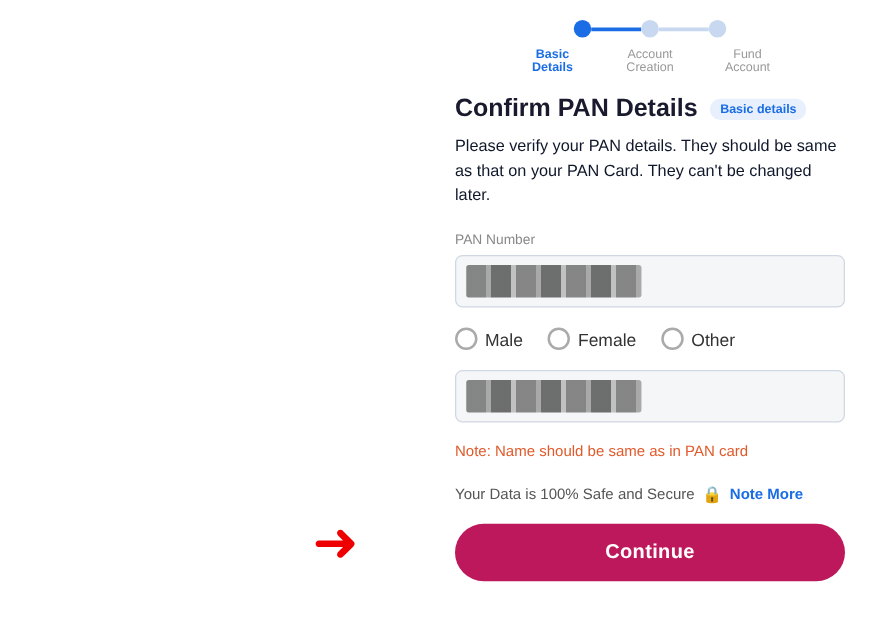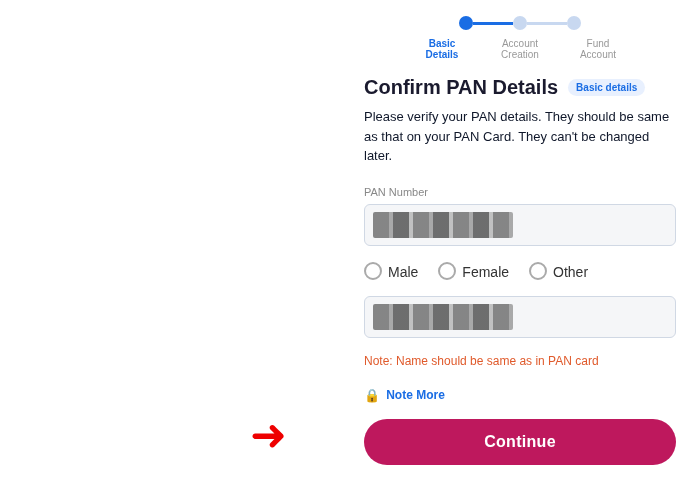--- a/index.html
+++ b/index.html
@@ -272,20 +272,21 @@
   
   <div class="input-box">
     <div class="redacted-content"></div>
   </div>
 
   
   <p class="note-text">Note: Name should be same as in PAN card</p>
 
   
   <div class="safety-row">
+    <span>Your Data is 100% Safe and Secure</span>
     <span class="lock-icon">🔒</span>
     <span class="know-more">Note More</span>
   </div>
 
   
   <button class="continue-btn">Continue</button>
 
   
   <div class="arrow-container">
     <span class="red-arrow">➜</span>

